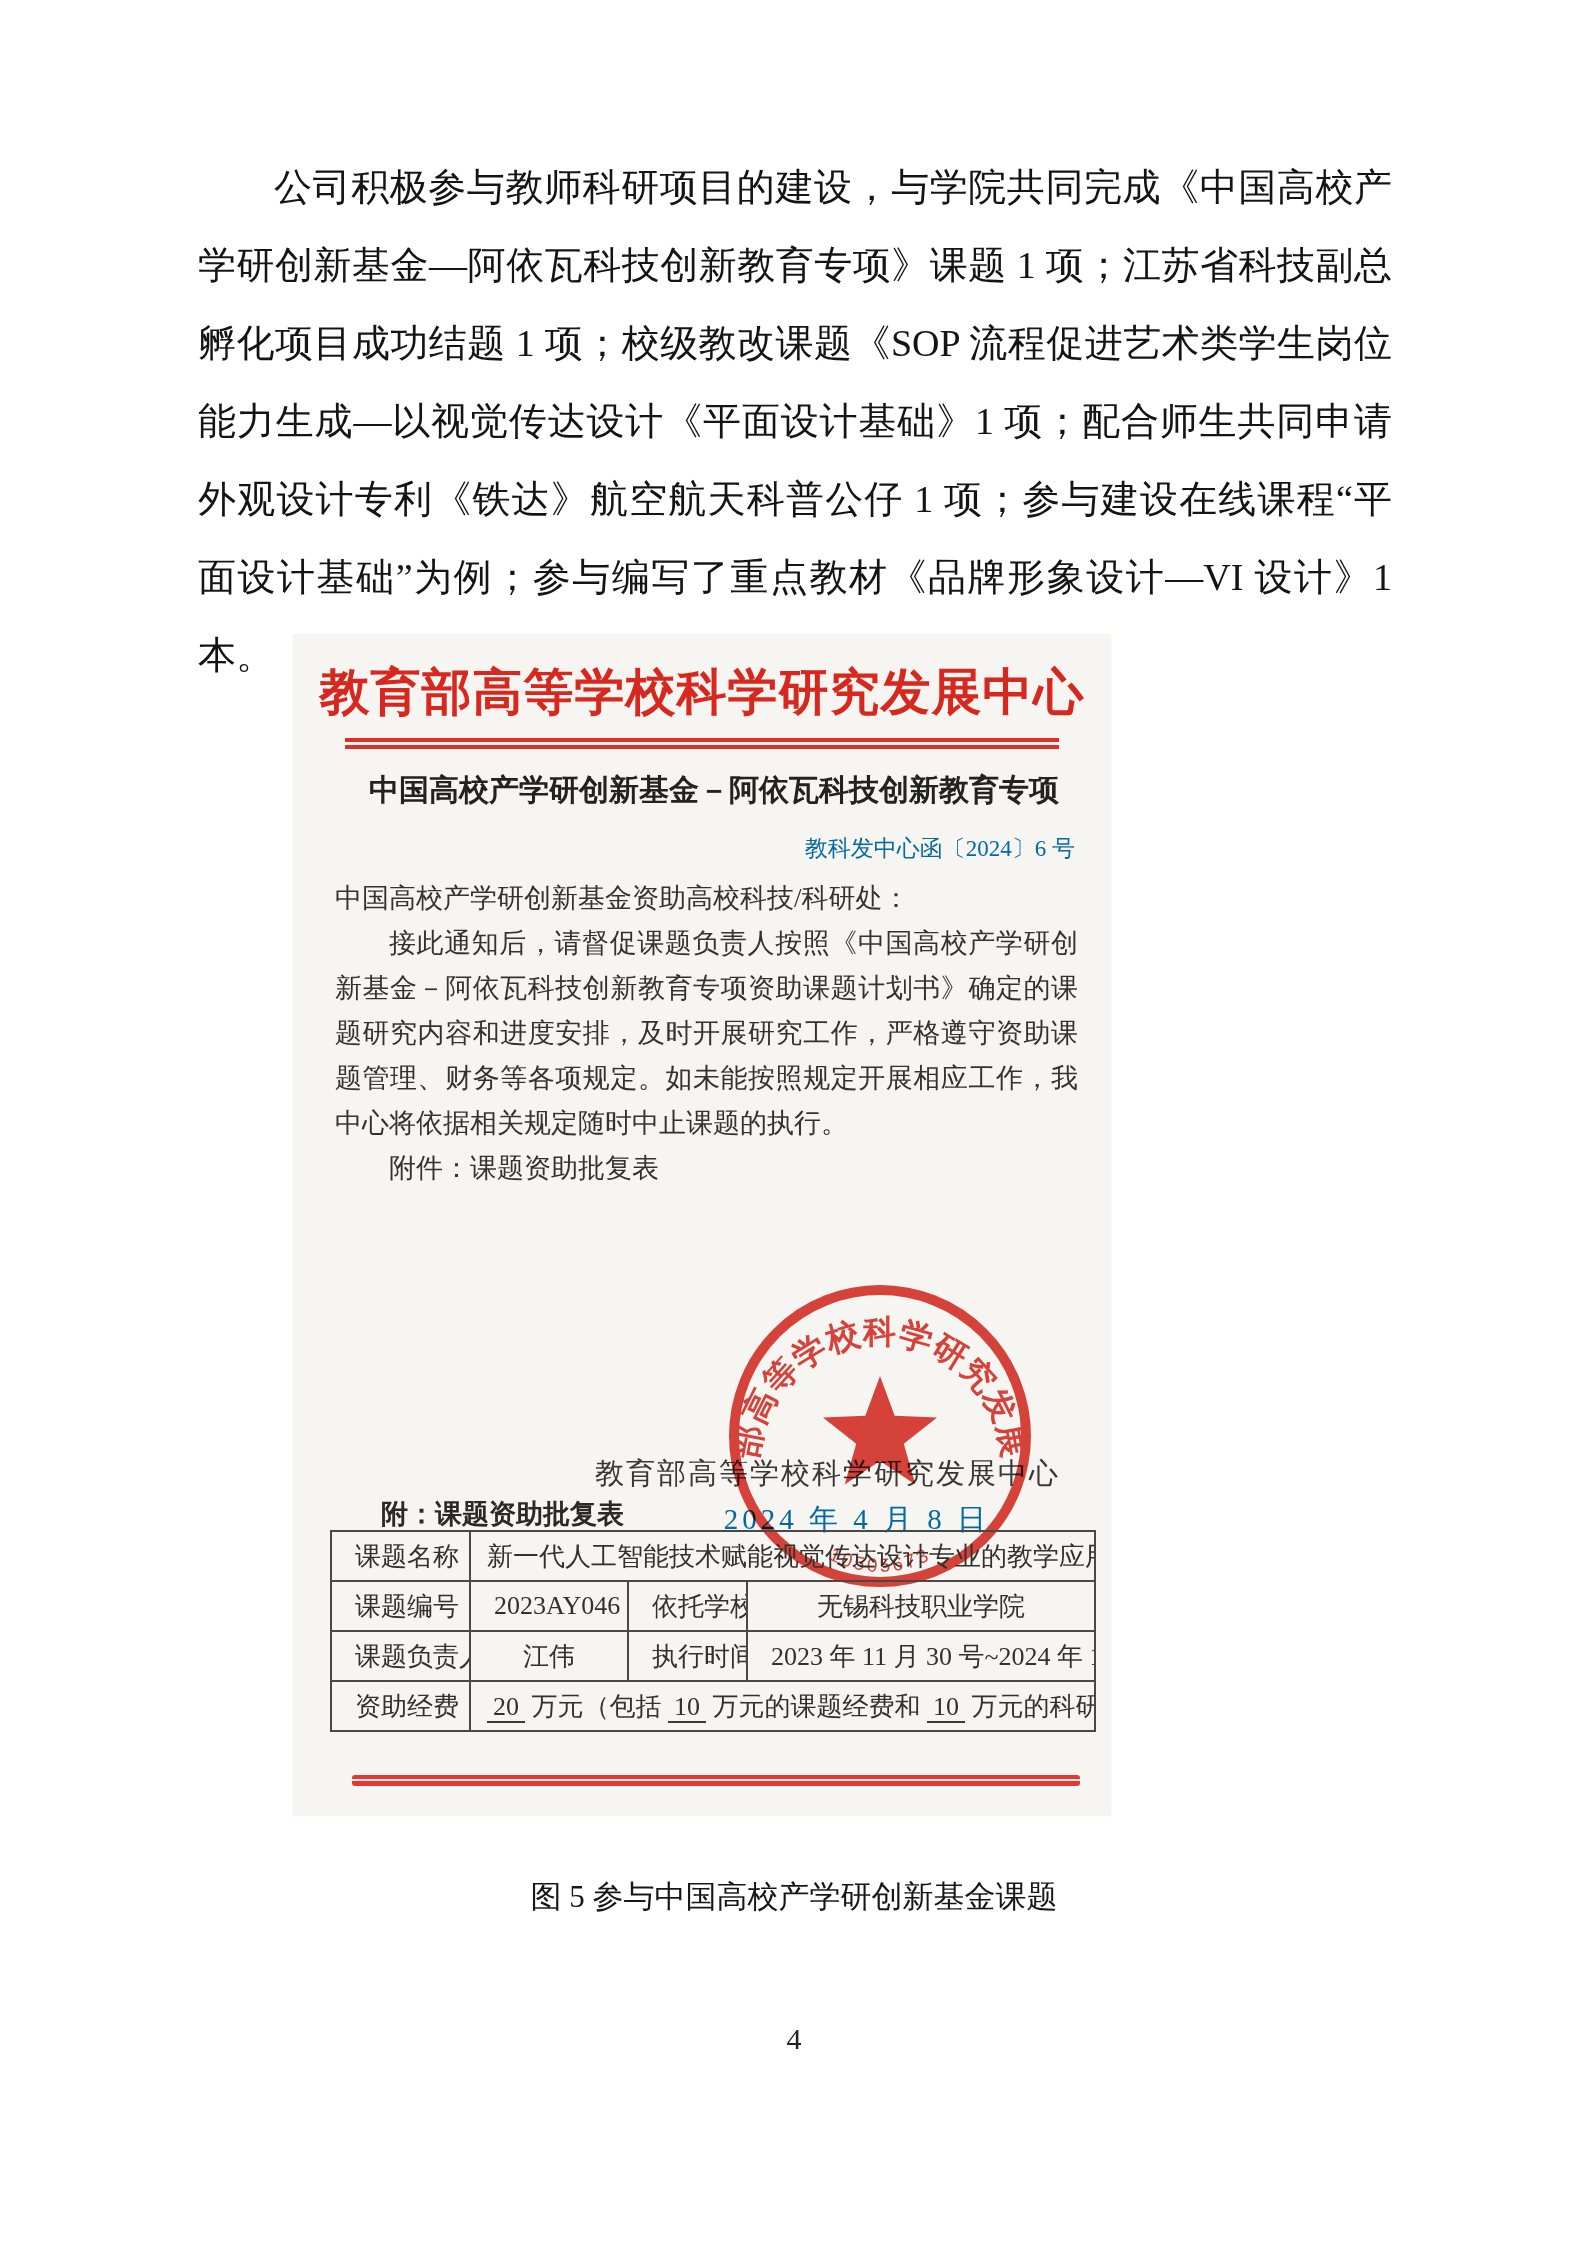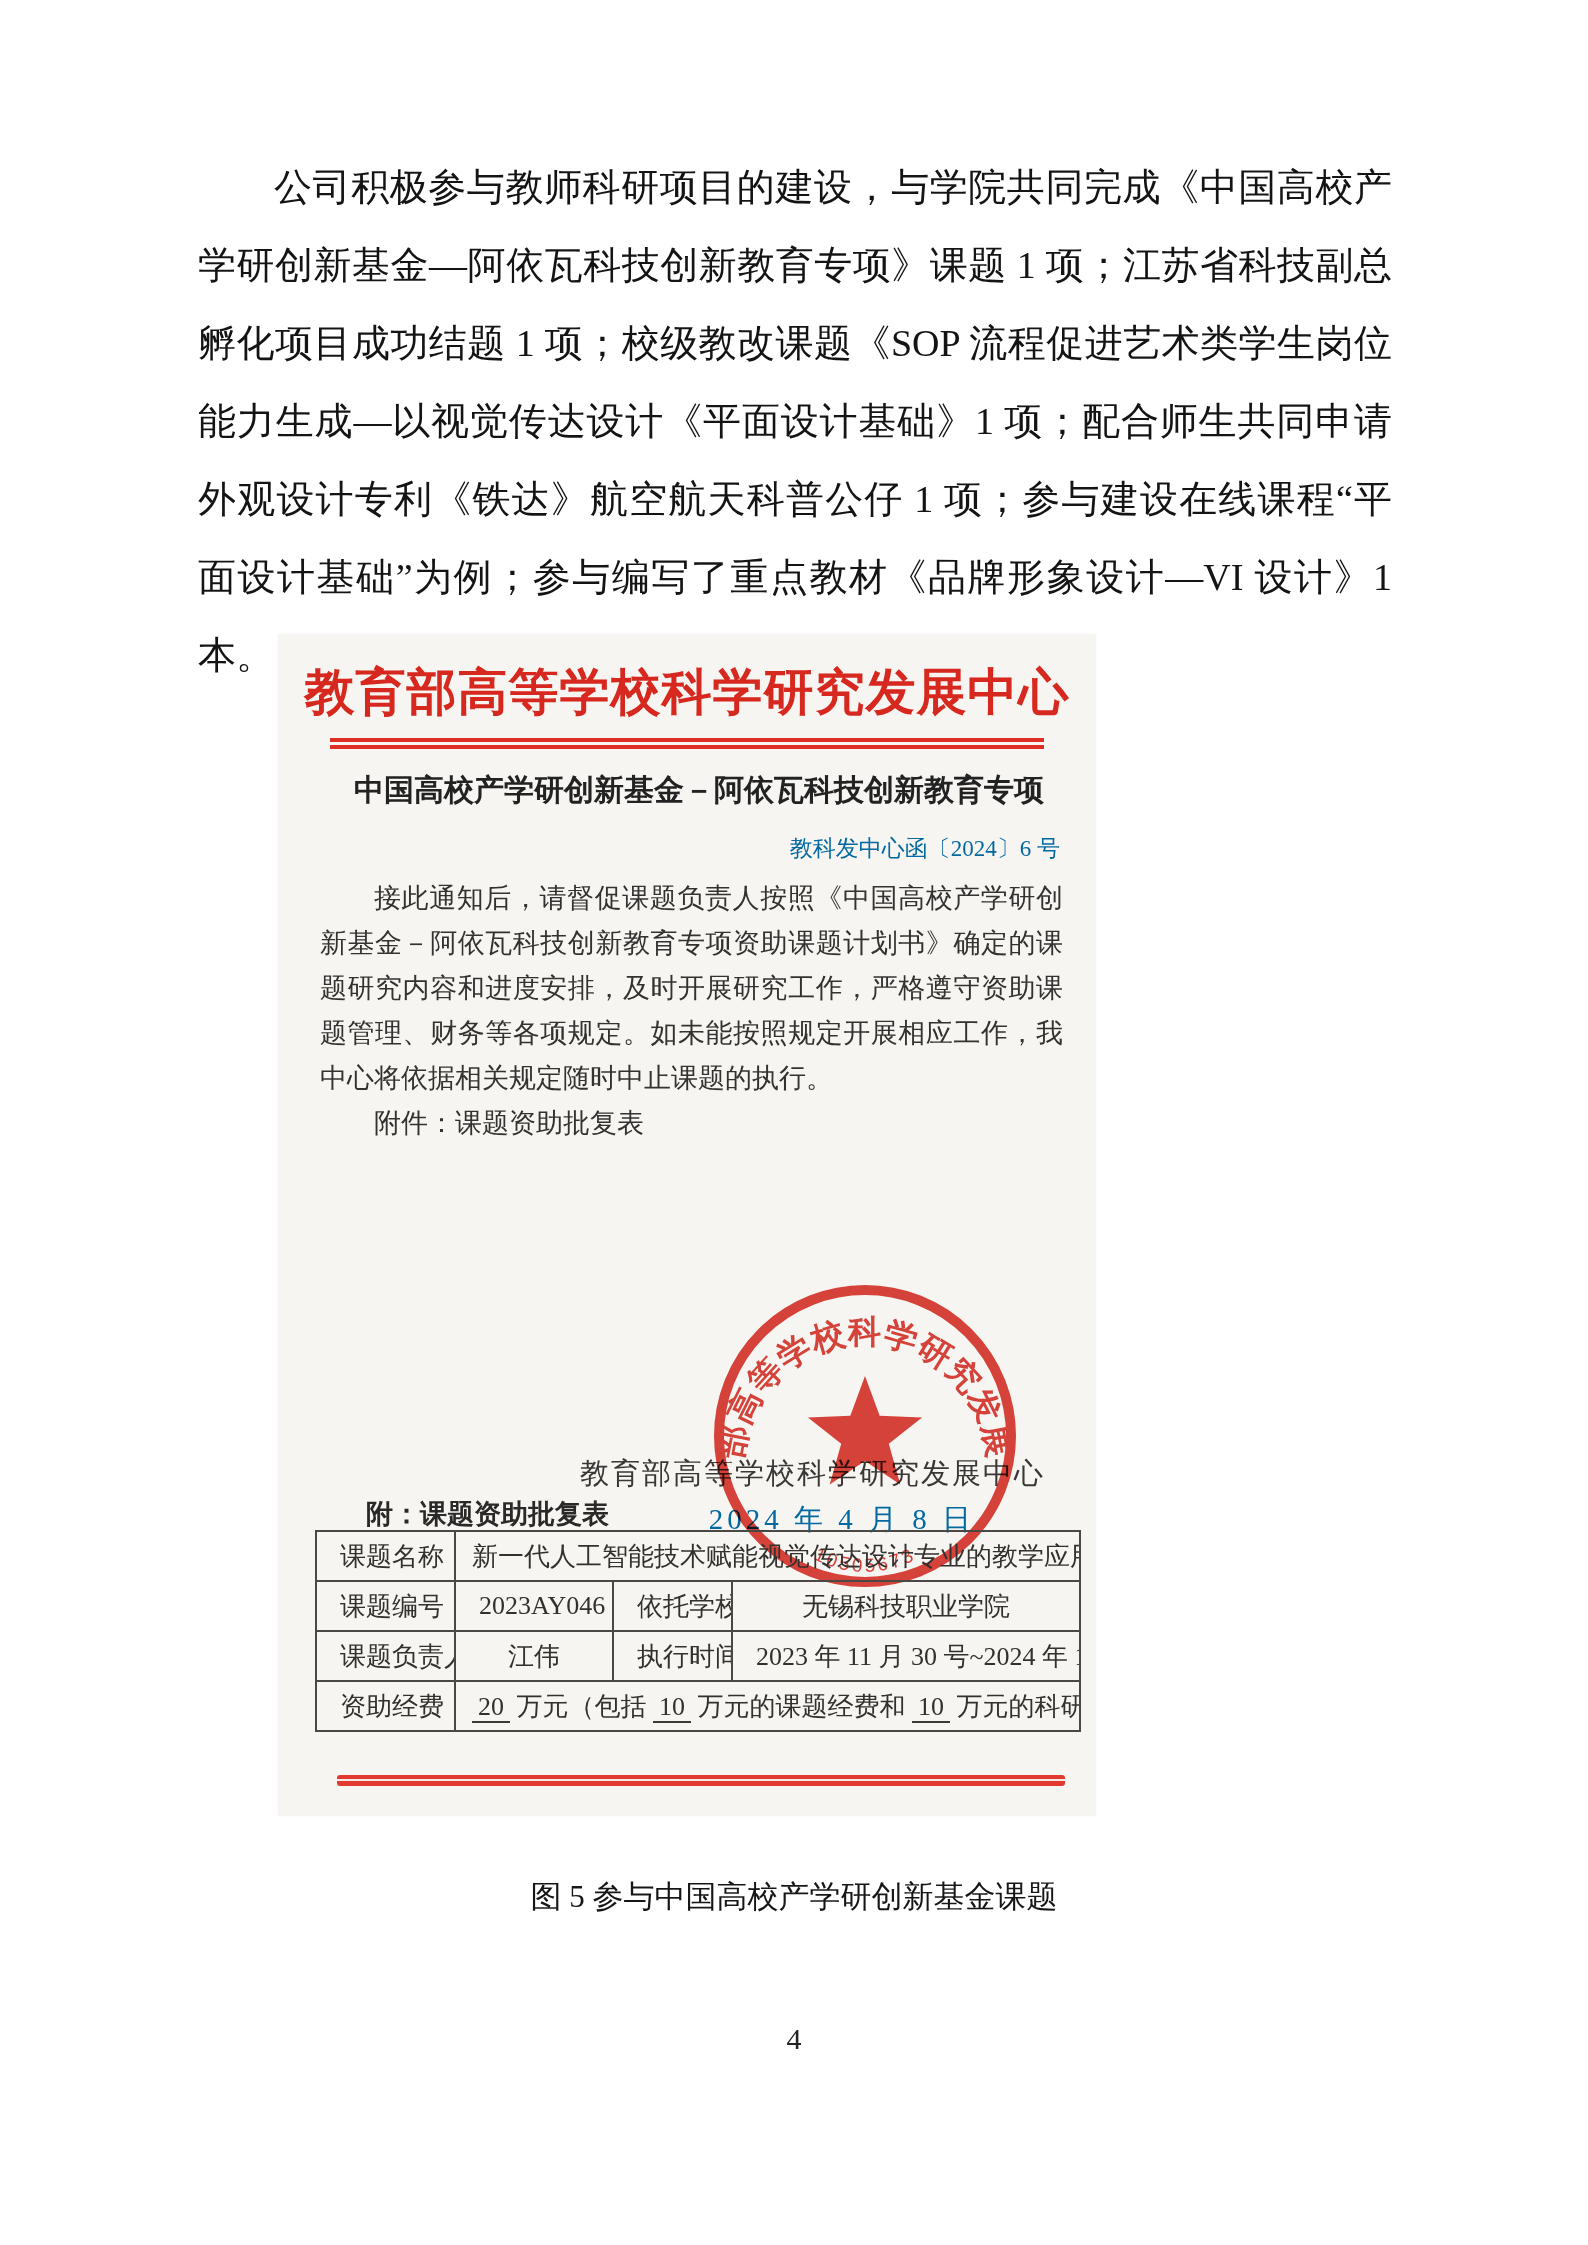--- a/index.html
+++ b/index.html
@@ -14,21 +14,21 @@
   }
   
   .main-para{
     position:absolute;left:198px;top:148px;width:1194px;
     font-size:38px;line-height:78px;
     text-align:justify;text-justify:inter-ideograph;
     text-indent:76px;color:#141414;
   }
   
   .scan{
-    position:absolute;left:278px;top:634px;width:818px;height:1182px;
+    position:absolute;left:293px;top:634px;width:818px;height:1182px;
     background:#f7f5f1;
     box-shadow:0 0 2px rgba(0,0,0,0.05);
   }
   .letterhead{
     margin-top:24px;text-align:center;
     font-family:"Liberation Sans", sans-serif;
     font-weight:bold;font-size:50px;line-height:68px;
     color:#d6281f;letter-spacing:1px;
   }
   .red-rule{
@@ -115,20 +115,21 @@
     <div class="letterhead">教育部高等学校科学研究发展中心</div>
     <div class="red-rule"></div>
 
     <div class="doc-title">
       <div>中国高校产学研创新基金－阿依瓦科技创新教育专项</div>
     </div>
 
     <div class="ref-no">教科发中心函〔2024〕6 号</div>
 
     <div class="notice-body">
+      <p>中国高校产学研创新基金资助高校科技/科研处：</p>
       <p class="p-indent">接此通知后，请督促课题负责人按照《中国高校产学研创新基金－阿依瓦科技创新教育专项资助课题计划书》确定的课题研究内容和进度安排，及时开展研究工作，严格遵守资助课题管理、财务等各项规定。如未能按照规定开展相应工作，我中心将依据相关规定随时中止课题的执行。</p>
       <p class="attachment">附件：课题资助批复表</p>
     </div>
 
     <div class="sign-name">教育部高等学校科学研究发展中心</div>
     <div class="sign-date">2024 年 4 月 8 日</div>
 
     <svg class="seal" viewBox="0 0 310 310">
       <defs>
         <path id="seal-top-arc" d="M 32 185 A 123 123 0 1 1 278 185" fill="none"></path>

